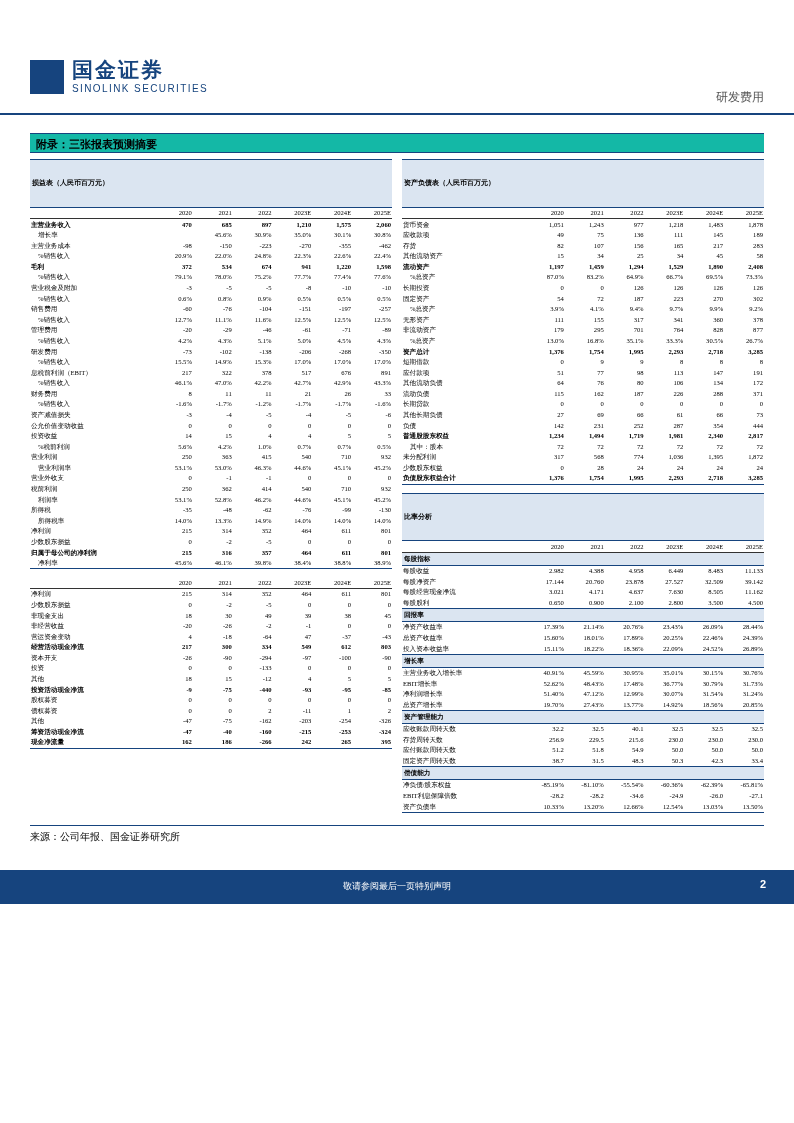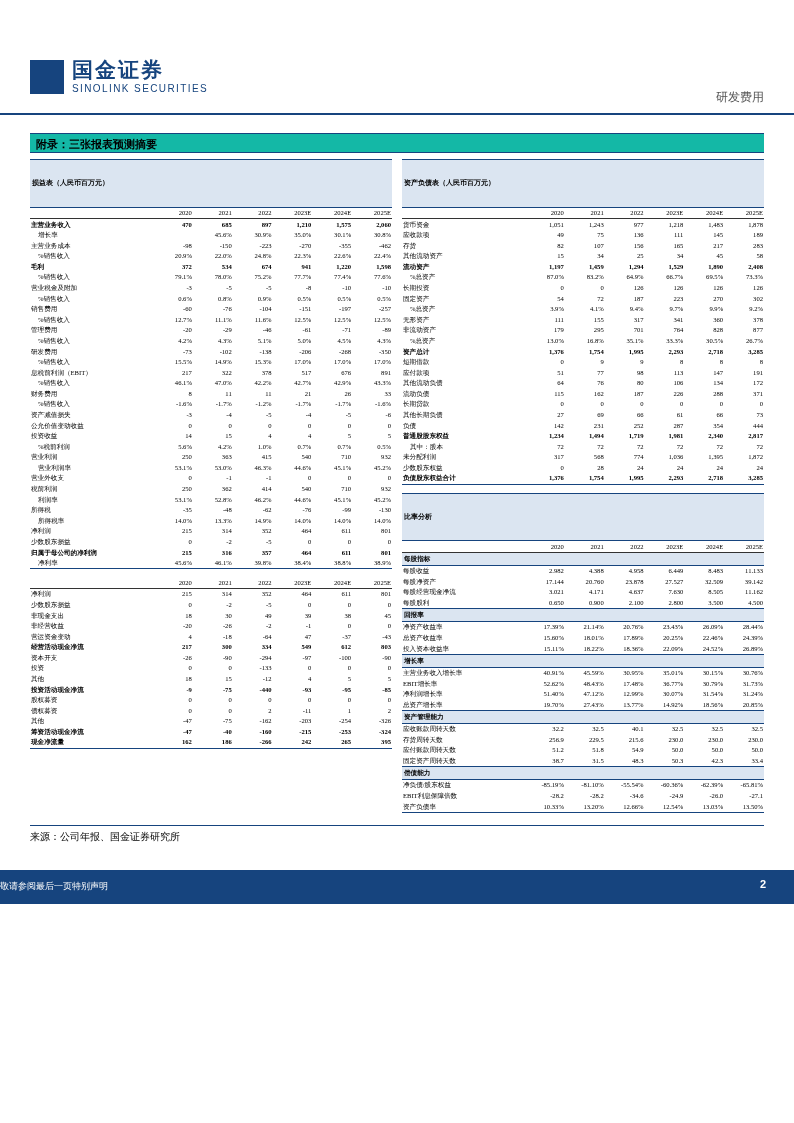--- a/index.html
+++ b/index.html
@@ -151,20 +151,21 @@
     position: absolute;
     left: 0; right: 0;
     bottom: 0;
     height: 34px;
     background: #16447e;
   }
   .footer-text {
     position: absolute;
     left: 0; right: 0;
     top: 10px;
+    text-align: center;
     color: #fff;
     font-size: 9px;
     font-family: "Liberation Serif", serif;
   }
   .page-num {
     position: absolute;
     right: 28px;
     top: 8px;
     color: #fff;
     font-size: 11px;

